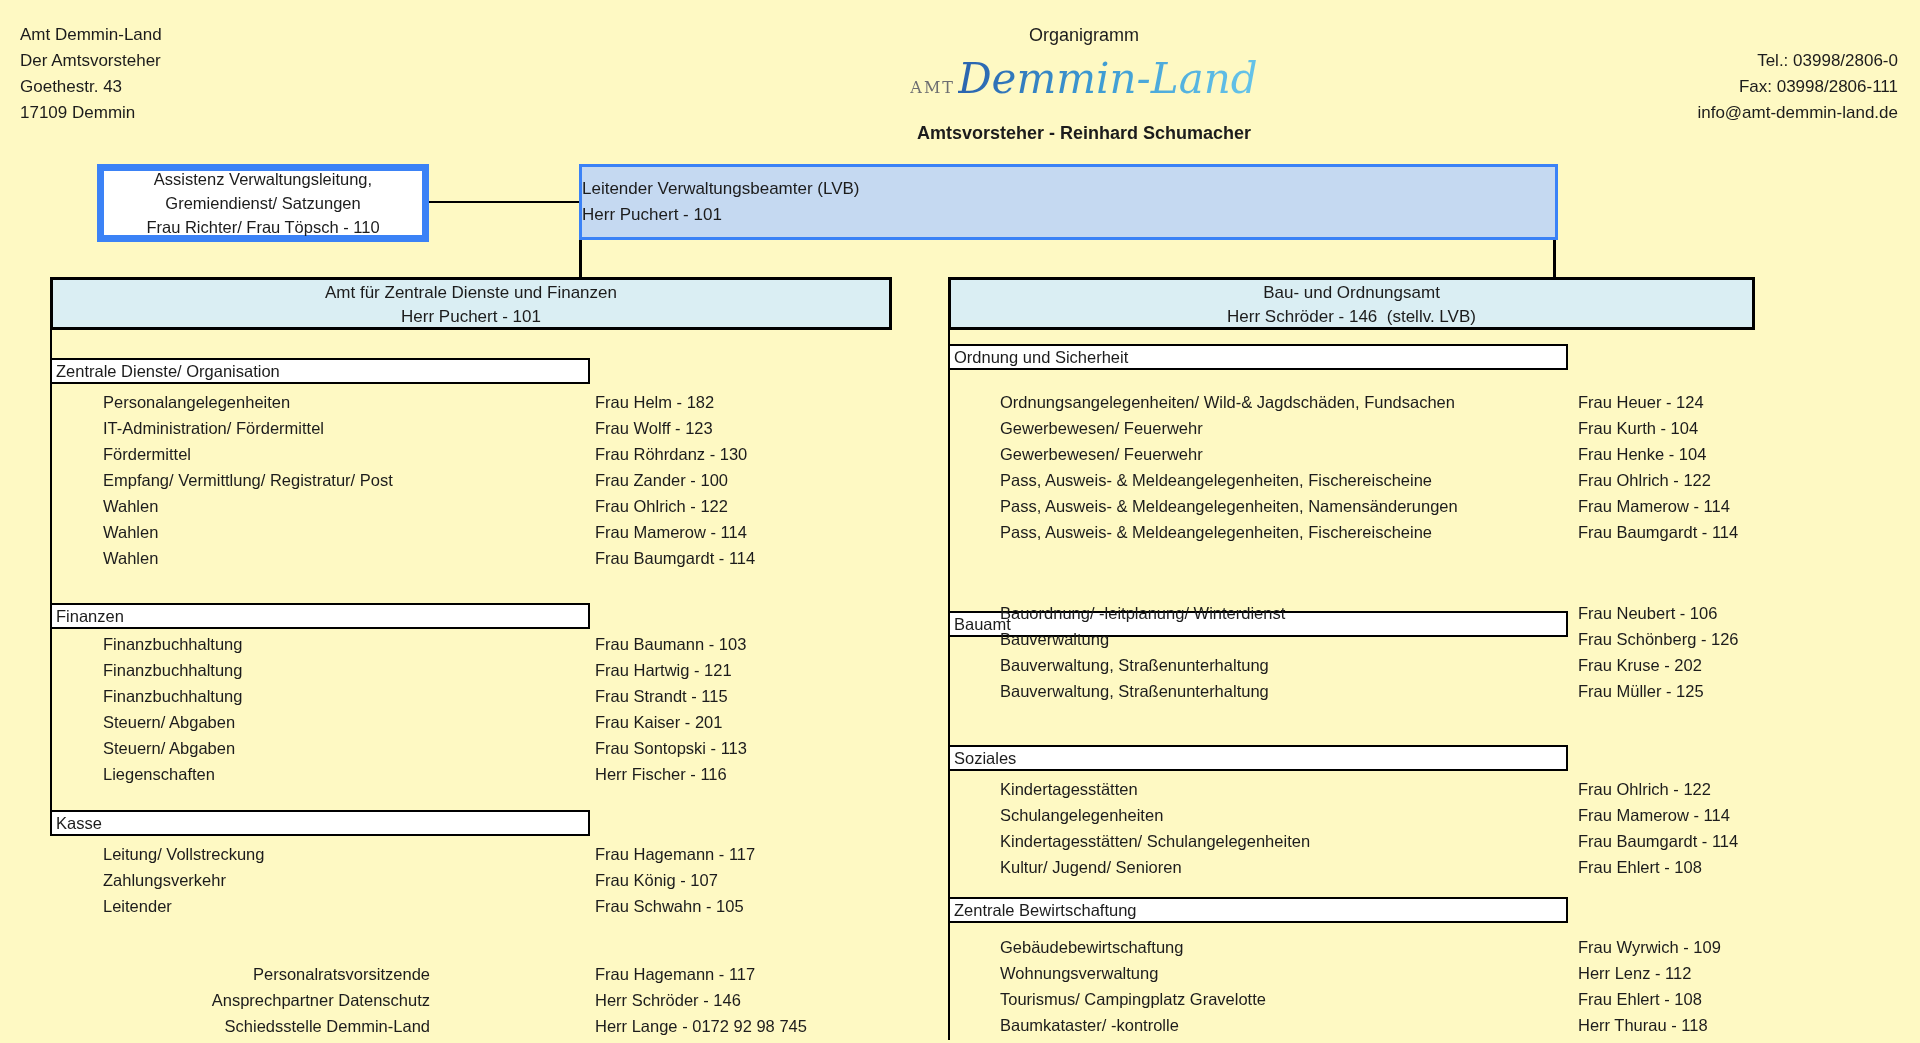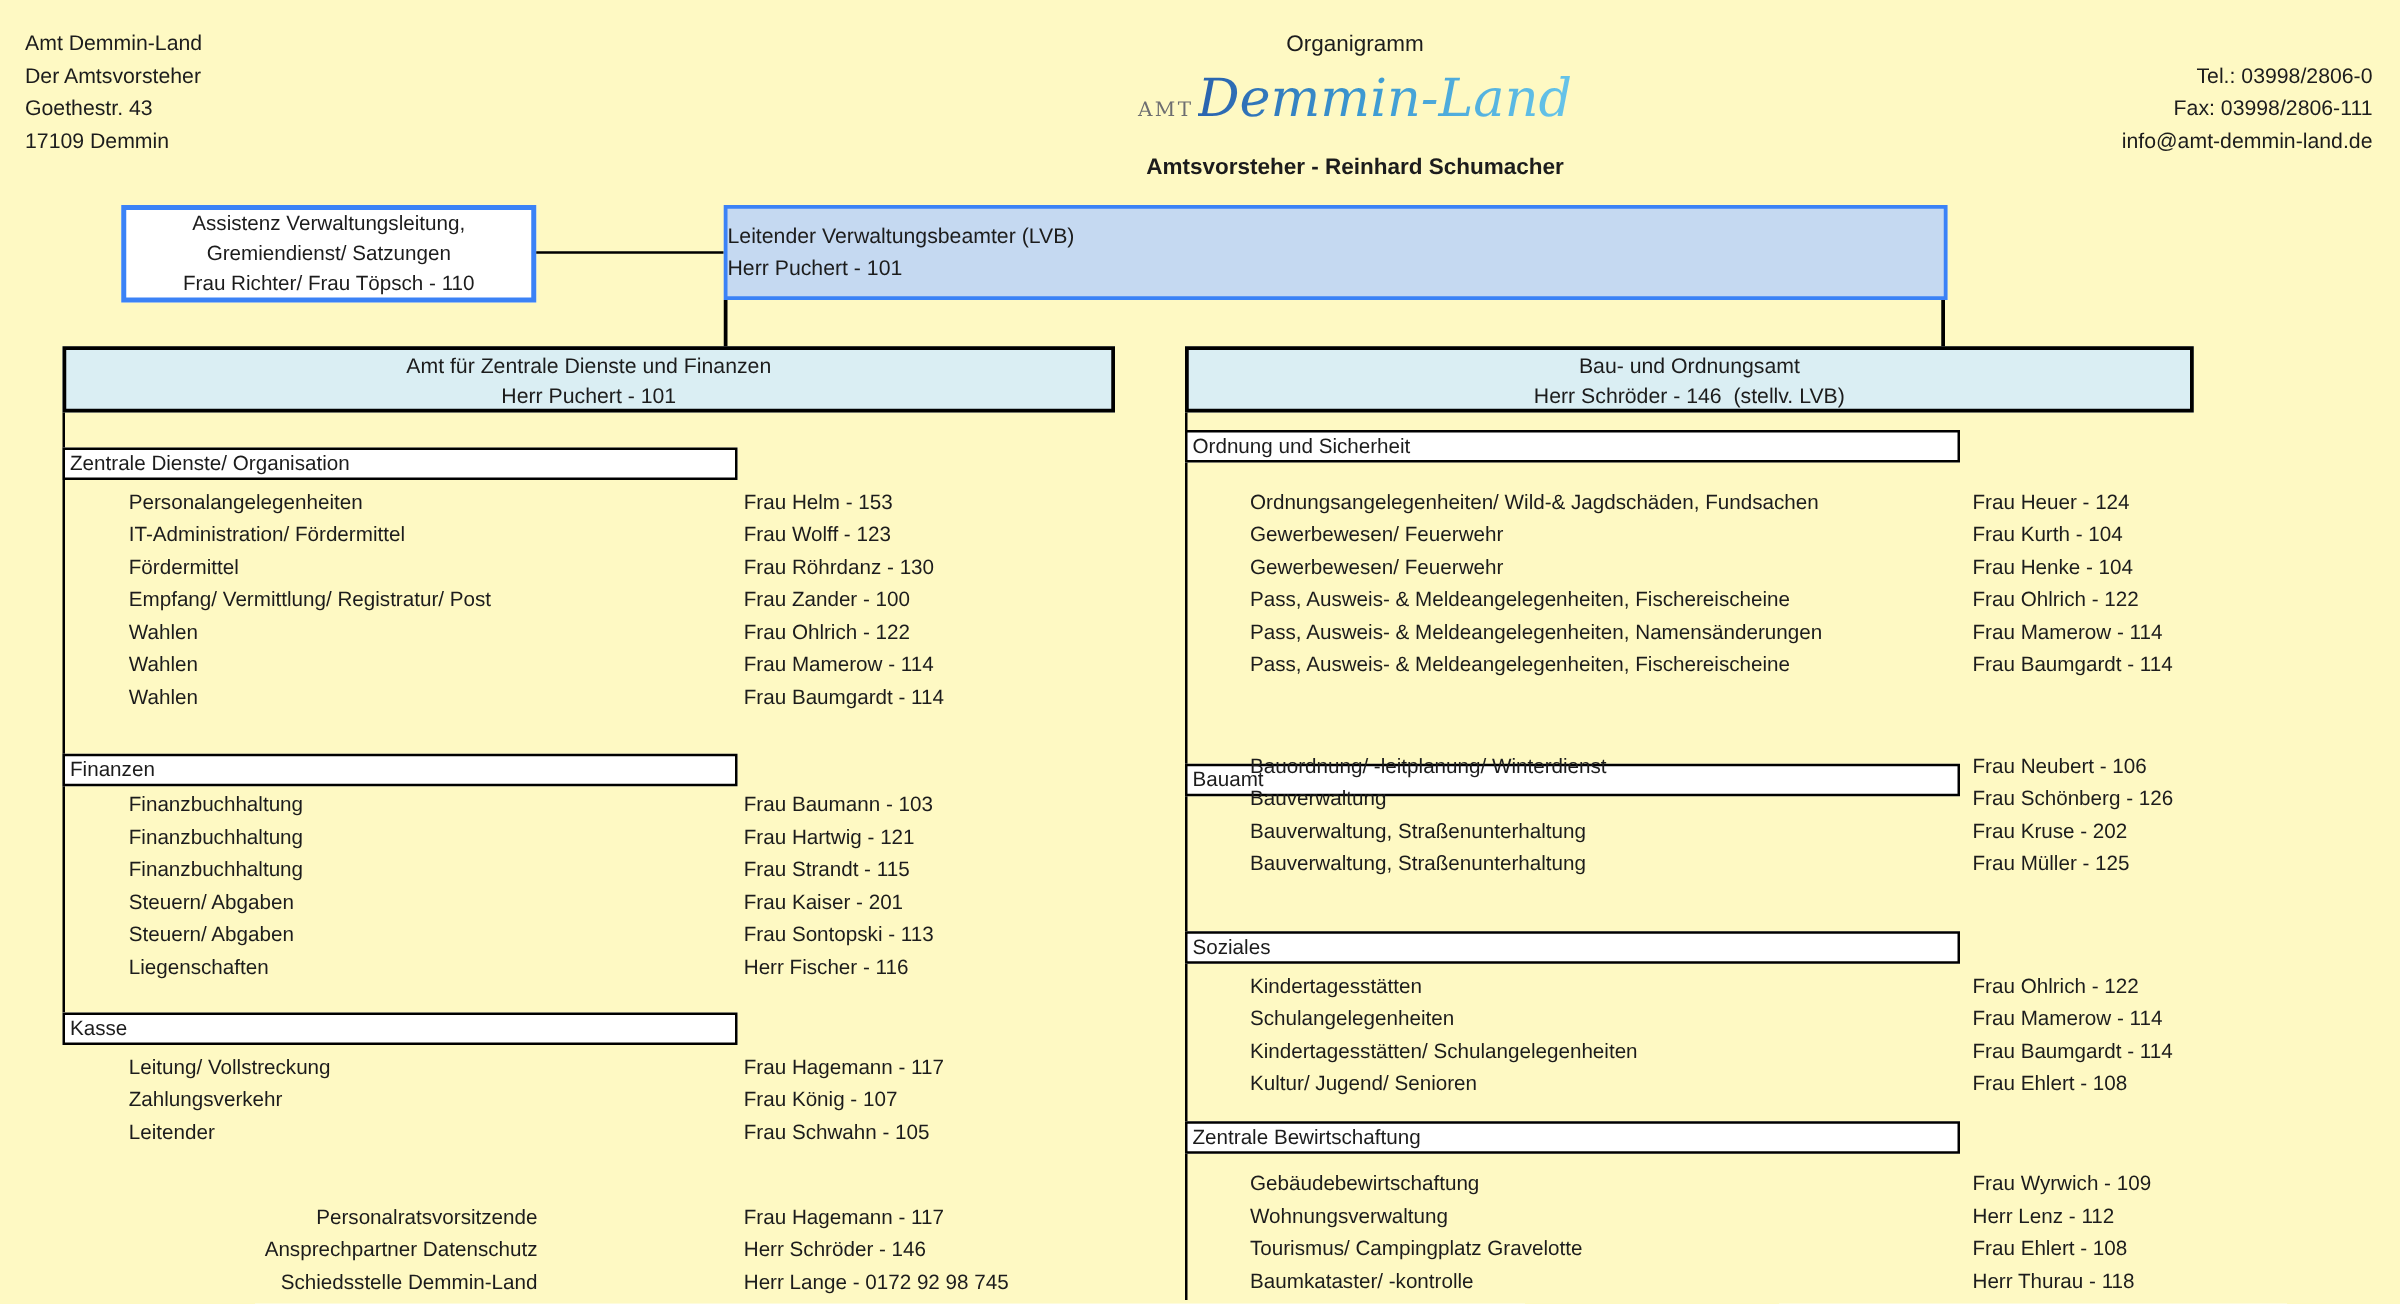--- a/index.html
+++ b/index.html
@@ -15,21 +15,21 @@
   .logo-amt{font-family:"DejaVu Serif",serif;font-size:16px;letter-spacing:2px;color:#6d6e71;}
   .logo-name{font-family:"DejaVu Serif",serif;font-style:italic;font-size:42px;line-height:50px;
              color:#3596d3;margin-left:3px;}
   @supports ((-webkit-background-clip:text) or (background-clip:text)){
     .logo-name{background:linear-gradient(100deg,#2b66b0 5%,#3d9ad2 45%,#64c2e8 95%);
                -webkit-background-clip:text;background-clip:text;color:transparent;}
   }
   .leader{margin-top:7px;font-size:18px;font-weight:bold;white-space:pre;}
 
   
-  .obox{position:absolute;box-sizing:border-box;border:4px solid #3b82f6;background:#fff;}
+  .obox{position:absolute;box-sizing:border-box;border:7px solid #3b82f6;background:#fff;}
   .assist{left:97px;top:164px;width:332px;height:78px;font-size:16.5px;line-height:24px;
           text-align:center;display:flex;flex-direction:column;justify-content:center;}
   .hline{position:absolute;left:429px;top:201px;width:150px;height:2px;background:#000;}
   .lvb{left:579px;top:164px;width:979px;height:76px;background:#c5d9f1;border-width:3px;
        font-size:17px;line-height:26px;display:flex;flex-direction:column;justify-content:center;text-align:left;}
   .drop{position:absolute;top:240px;width:3px;height:38px;background:#000;}
   .drop-l{left:579px;}
   .drop-r{left:1553px;}
 
   
@@ -97,21 +97,21 @@
   <div class="dept dept-left" id="dept-0">
     <div class="dept-head">
       <div>Amt für Zentrale Dienste und Finanzen</div>
       <div>Herr Puchert - 101</div>
     </div>
     <div class="vline"></div>
   <div class="sec-box" style="top: 81px;">Zentrale Dienste/ Organisation</div>
       <div class="rows" style="top: 112px;">
         <div class="row">
           <span class="task">Personalangelegenheiten</span>
-          <span class="person">Frau Helm - 153</span>
+          <span class="person">Frau Helm - 182</span>
         </div>
         <div class="row">
           <span class="task">IT-Administration/ Fördermittel</span>
           <span class="person">Frau Wolff - 123</span>
         </div>
         <div class="row">
           <span class="task">Fördermittel</span>
           <span class="person">Frau Röhrdanz - 130</span>
         </div>
         <div class="row">

